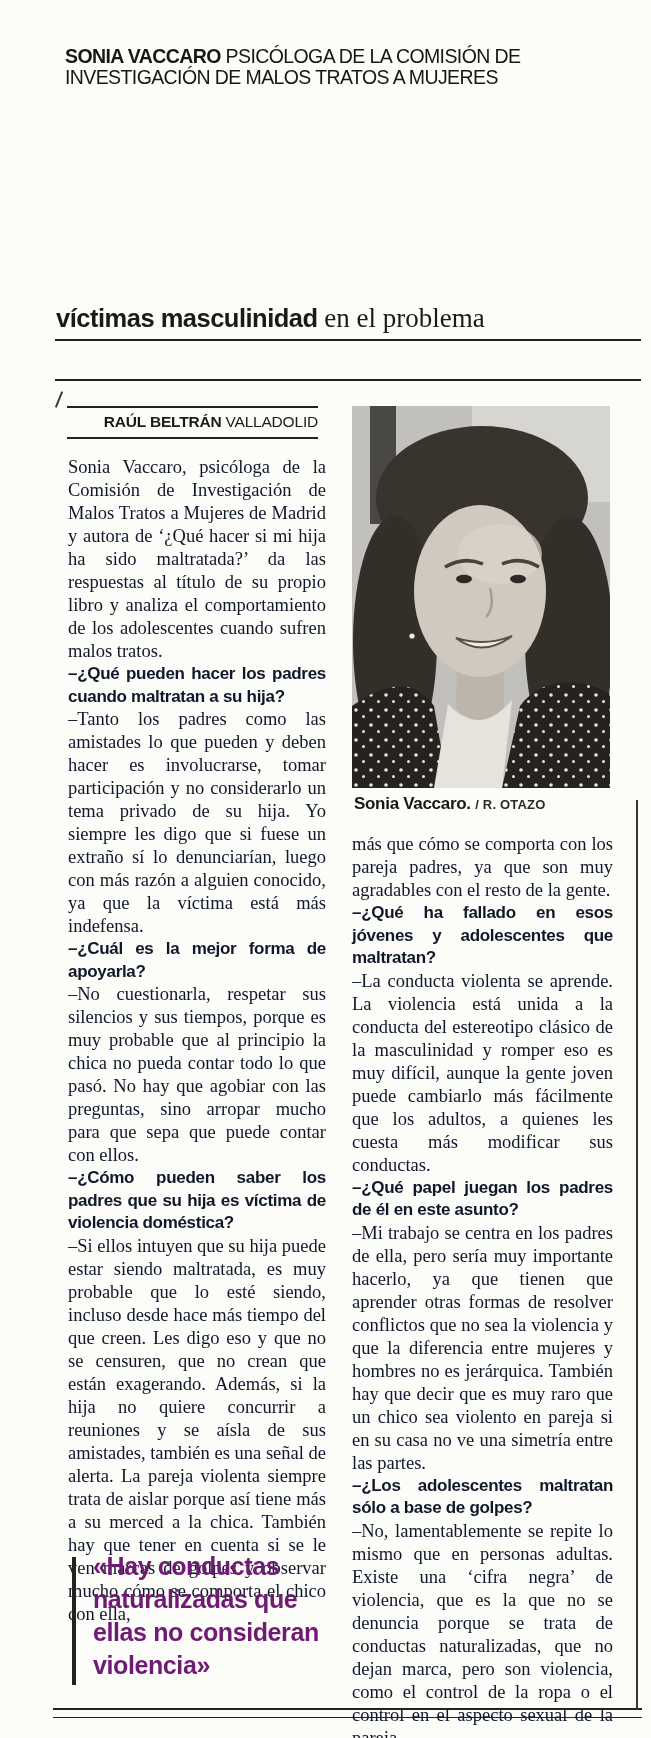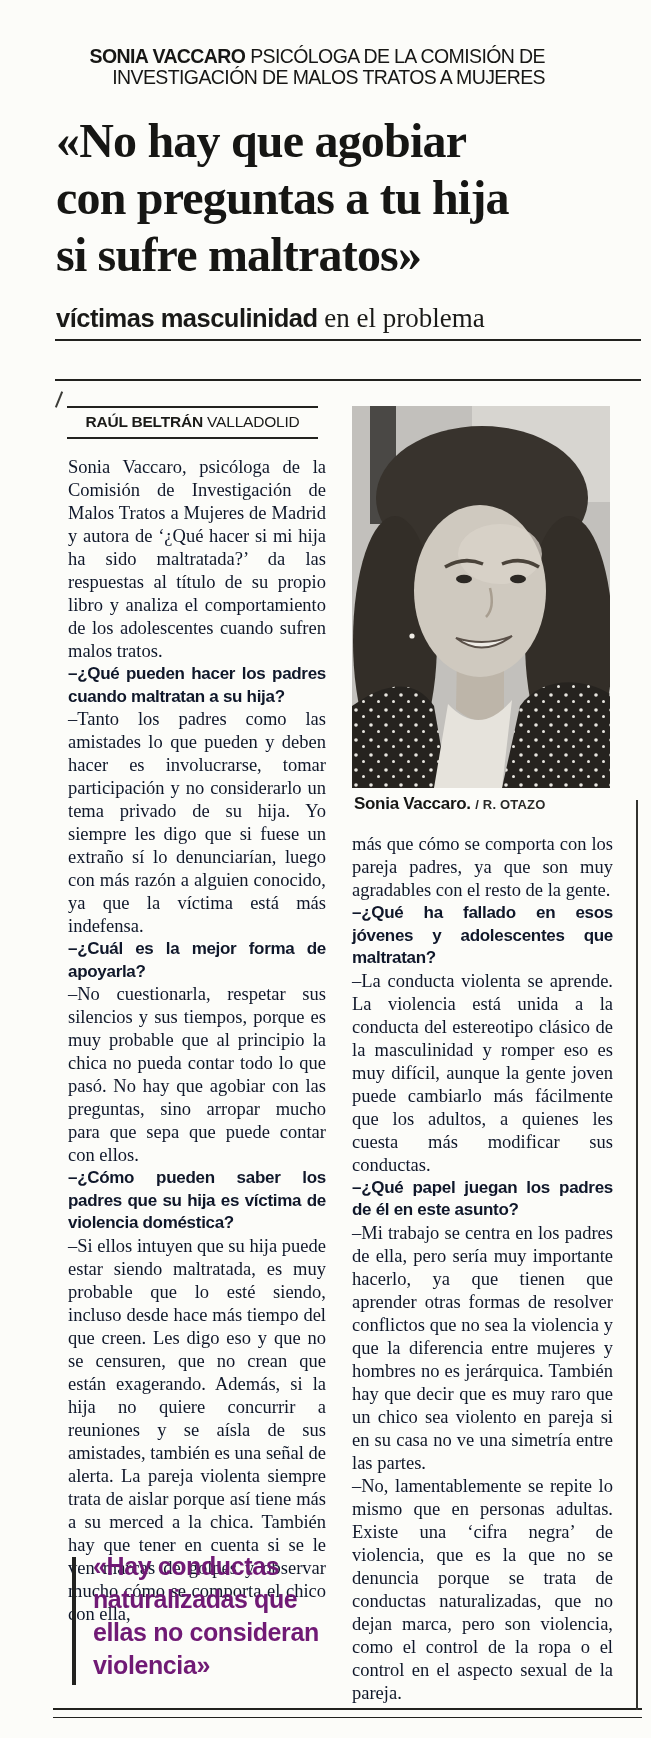--- a/index.html
+++ b/index.html
@@ -11,21 +11,20 @@
     color:#1b1b19;
     font-family:"Liberation Serif",serif;
     overflow:hidden;
   }
   
   .kicker{
     position:absolute;left:65px;top:46px;width:480px;
     font-family:"Liberation Sans",sans-serif;
     font-size:19.5px;line-height:21px;letter-spacing:-0.6px;
     color:#171715;
-    text-align:right;
   }
   .kicker .k-name{font-weight:700;}
   
   .headline{
     position:absolute;left:56px;top:112px;width:592px;
     font-size:48px;line-height:57px;font-weight:700;
     letter-spacing:-0.8px;color:#161614;
   }
   
   .subhead{
@@ -42,21 +41,21 @@
   .rule-sub2{left:55px;top:379px;width:586px;height:2px;}
   .rule-by1{left:67px;top:406px;width:251px;height:1.6px;}
   .rule-by2{left:67px;top:437px;width:251px;height:1.6px;}
   .rule-bot1{left:53px;top:1708px;width:589px;height:2px;}
   .rule-bot2{left:53px;top:1717px;width:589px;height:1.4px;}
   .col-divider{position:absolute;left:636px;top:800px;width:1.6px;height:910px;background:#33332f;}
   .pen-mark{position:absolute;left:58px;top:391px;width:2.4px;height:17px;background:#3c3c38;transform:rotate(22deg);}
   
   .byline{
     position:absolute;left:67px;top:413px;width:251px;
-    text-align:center;
+    text-align:right;
     font-family:"Liberation Sans",sans-serif;
     font-size:15.5px;letter-spacing:-0.2px;color:#1a1a18;
     white-space:nowrap;
   }
   .byline .b-author{font-weight:700;}
   
   .col{
     position:absolute;
     font-size:18.5px;line-height:23px;
     text-align:justify;color:#0f172a;
@@ -87,25 +86,20 @@
     letter-spacing:-0.4px;color:#701a75;
   }
 </style>
 </head>
 <body>
 
 <div class="page">
 
   <div class="kicker"><span class="k-name">SONIA VACCARO </span><span class="k-rest">PSICÓLOGA DE LA COMISIÓN DE INVESTIGACIÓN DE MALOS TRATOS A MUJERES</span></div>
 
-  <h1 class="headline" style="margin:0;font-size:48px;">
-    <div>«No hay que agobiar</div>
-    <div>con preguntas a tu hija</div>
-    <div>si sufre maltratos»</div>
-  </h1>
 
   <div class="subhead">
     <div><span class="hl">víctimas masculinidad</span><span> en el problema</span></div>
   </div>
   <div class="rule rule-sub1"></div>
   <div class="rule rule-sub2"></div>
 
   <div class="pen-mark"></div>
   <div class="rule rule-by1"></div>
   <div class="byline"><span class="b-author">RAÚL BELTRÁN </span><span class="b-loc">VALLADOLID</span></div>
@@ -152,20 +146,21 @@
     <p class="question">–¿Cómo pueden saber los padres que su hija es víctima de violencia doméstica?</p>
     <p class="answer">–Si ellos intuyen que su hija puede estar siendo maltratada, es muy probable que lo esté siendo, incluso desde hace más tiempo del que creen. Les digo eso y que no se censuren, que no crean que están exagerando. Además, si la hija no quiere concurrir a reuniones y se aísla de sus amistades, también es una señal de alerta. La pareja violenta siempre trata de aislar porque así tiene más a su merced a la chica. También hay que tener en cuenta si se le ven marcas de golpes y observar mucho cómo se comporta el chico con ella,</p>
   </div>
 
   <div class="col col-right">
     <p class="answer">más que cómo se comporta con los pareja padres, ya que son muy agradables con el resto de la gente.</p>
     <p class="question">–¿Qué ha fallado en esos jóvenes y adolescentes que maltratan?</p>
     <p class="answer">–La conducta violenta se aprende. La violencia está unida a la conducta del estereotipo clásico de la masculinidad y romper eso es muy difícil, aunque la gente joven puede cambiarlo más fácilmente que los adultos, a quienes les cuesta más modificar sus conductas.</p>
     <p class="question">–¿Qué papel juegan los padres de él en este asunto?</p>
     <p class="answer">–Mi trabajo se centra en los padres de ella, pero sería muy importante hacerlo, ya que tienen que aprender otras formas de resolver conflictos que no sea la violencia y que la diferencia entre mujeres y hombres no es jerárquica. También hay que decir que es muy raro que un chico sea violento en pareja si en su casa no ve una simetría entre las partes.</p>
+    <p class="question">–¿Los adolescentes maltratan sólo a base de golpes?</p>
     <p class="answer">–No, lamentablemente se repite lo mismo que en personas adultas. Existe una ‘cifra negra’ de violencia, que es la que no se denuncia porque se trata de conductas naturalizadas, que no dejan marca, pero son violencia, como el control de la ropa o el control en el aspecto sexual de la pareja.</p>
   </div>
 
   <div class="pq-bar"></div>
   <div class="pullquote">«Hay conductas naturalizadas que ellas no consideran violencia»</div>
 
   <div class="rule rule-bot1"></div>
   <div class="rule rule-bot2"></div>
   <div class="col-divider"></div>
 

